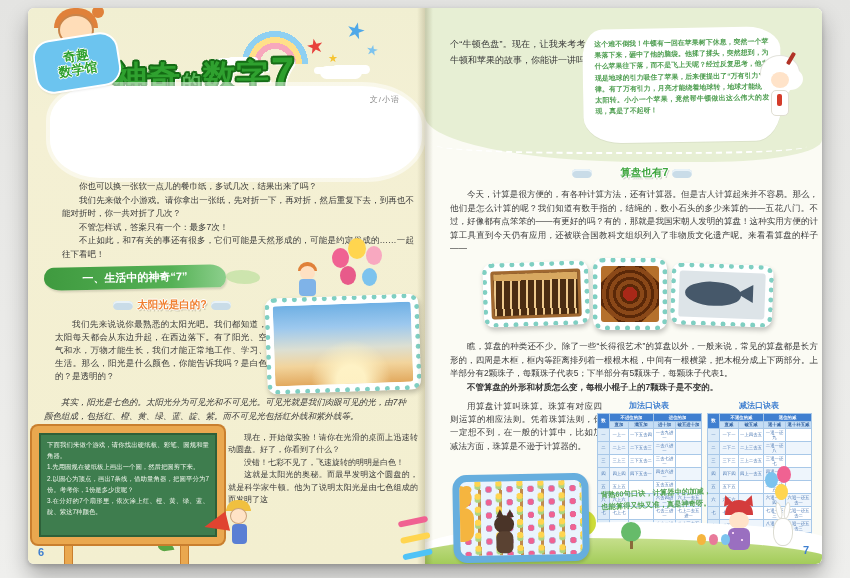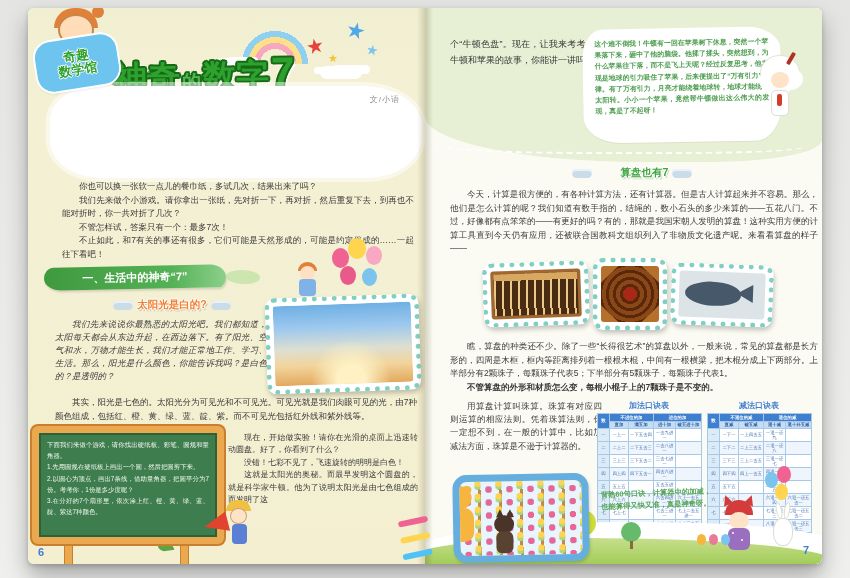--- a/index.html
+++ b/index.html
@@ -208,24 +208,24 @@
       <div class="girl-b-hair"></div>
       <div class="girl-b-head"></div>
       <div class="girl-b-body"></div>
     </div>
 
     <div class="abs photo" style="left:238px;top:288px;transform:rotate(-2deg);z-index:3;">
       <div class="img sky-img"></div>
     </div>
 
     <div class="abs" style="left:27px;top:310px;width:212px;">
-      <div class="p" style="line-height:1.52;font-style:italic;">我们先来说说你最熟悉的太阳光吧。我们都知道，太阳每天都会从东边升起，在西边落下。有了阳光、空气和水，万物才能生长，我们才能正常地工作、学习、生活。那么，阳光是什么颜色，你能告诉我吗？是白色的？是透明的？</div>
-    </div>
-
-    <div class="abs" style="left:27px;top:388px;width:362px;">
+      <div class="p" style="line-height:1.52;">我们先来说说你最熟悉的太阳光吧。我们都知道，太阳每天都会从东边升起，在西边落下。有了阳光、空气和水，万物才能生长，我们才能正常地工作、学习、生活。那么，阳光是什么颜色，你能告诉我吗？是白色的？是透明的？</div>
+    </div>
+
+    <div class="abs" style="left:16px;top:388px;width:362px;font-style:italic;">
       <div class="p">其实，阳光是七色的。太阳光分为可见光和不可见光。可见光就是我们肉眼可见的光，由7种颜色组成，包括红、橙、黄、绿、蓝、靛、紫。而不可见光包括红外线和紫外线等。</div>
     </div>
 
     <div class="abs board">
       <div class="chalk ind">下面我们来做个游戏，请你找出硬纸板、彩笔、圆规和量角器。</div>
       <div class="chalk">1.先用圆规在硬纸板上画出一个圆，然后把圆剪下来。</div>
       <div class="chalk">2.以圆心为顶点，画出7条线，借助量角器，把圆平分为7份。考考你，1份是多少度呢？</div>
       <div class="chalk">3.在分好的7个扇形里，依次涂上红、橙、黄、绿、蓝、靛、紫这7种颜色。</div>
     </div>
     <div class="abs leg" style="left:36px;top:532px;"></div>

